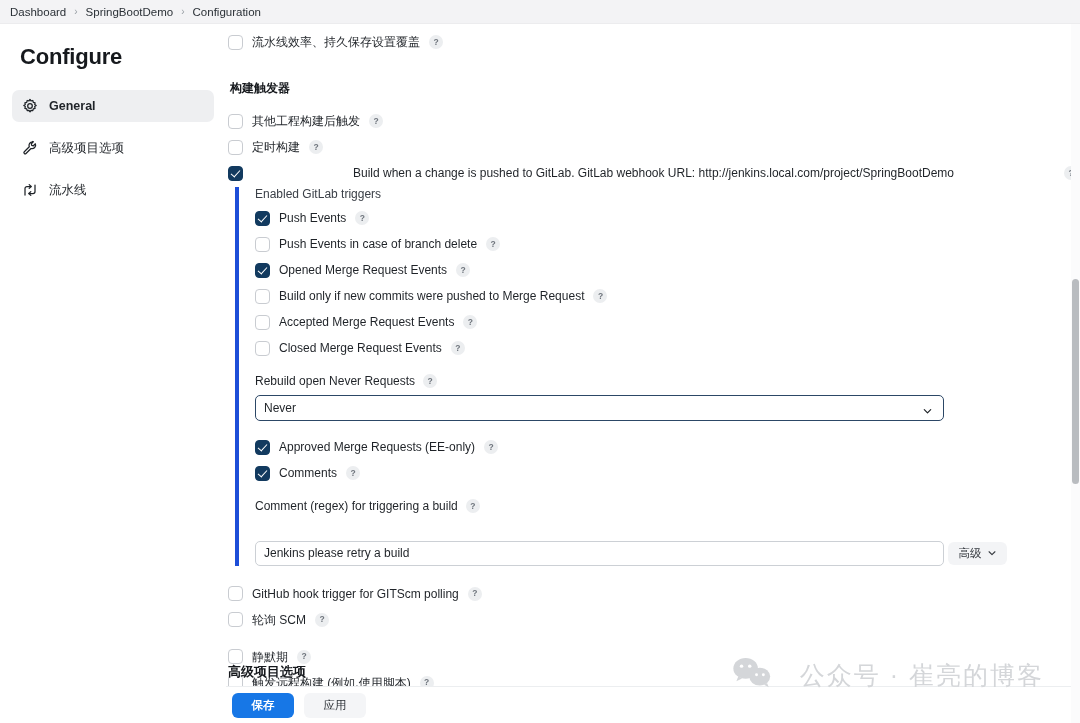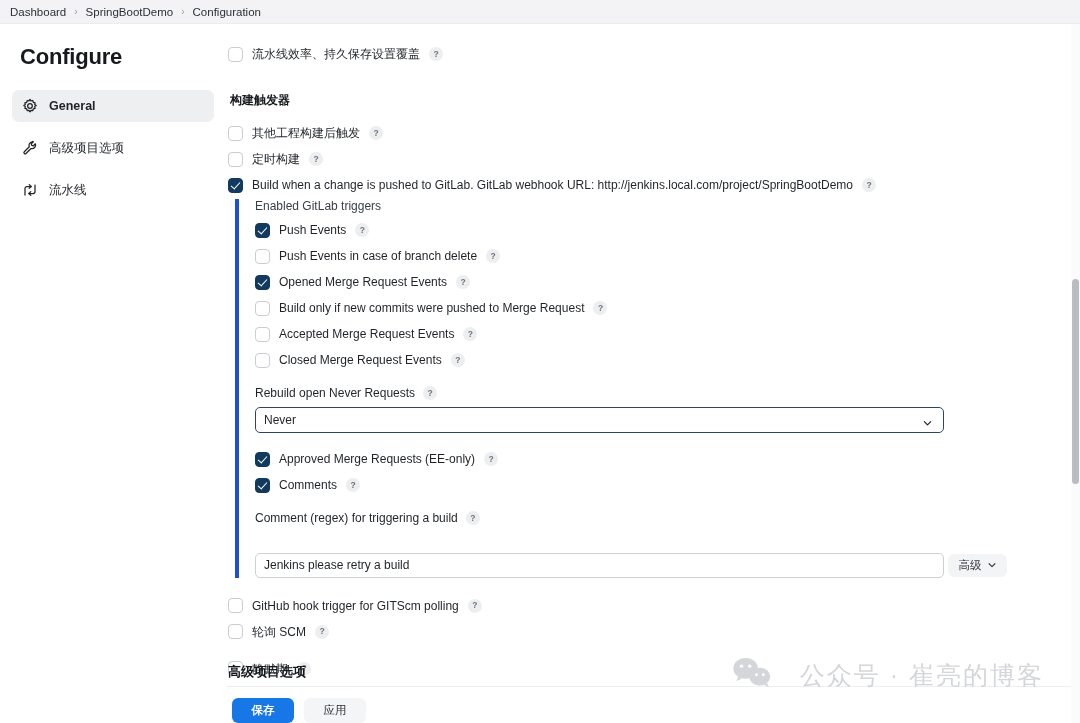--- a/index.html
+++ b/index.html
@@ -83,21 +83,21 @@
 
   .row {
     display: flex;
     align-items: center;
     gap: 9px;
     margin-bottom: 10px;
     font-size: 12px;
     color: #1f2328;
     line-height: 16px;
   }
-  .row.tight { margin-bottom: 6px; }
+  .row.tight { margin-bottom: 6px; justify-content: space-between; }
 
   
   .cb {
     width: 15px; height: 15px;
     flex: 0 0 15px;
     border: 1.4px solid #c9ccd1;
     border-radius: 4px;
     background: #fff;
     position: relative;
     cursor: pointer;
@@ -206,21 +206,21 @@
   }
 
   
   .footer {
     position: absolute;
     left: 226px; top: 686px;
     width: 854px; height: 37px;
     background: #ffffff;
     border-top: 1px solid #eceef0;
     display: flex;
-    align-items: flex-end;
+    align-items: center;
     gap: 10px;
     padding-left: 6px;
   }
   .btn-save {
     height: 25px;
     min-width: 62px;
     padding: 0 16px;
     border: none;
     border-radius: 6px;
     background: #1777e6;
@@ -274,21 +274,21 @@
   }
   .scroll-thumb {
     position: absolute;
     right: 1px; top: 255px;
     width: 7px; height: 205px;
     background: #b9bcc0;
     border-radius: 4px;
   }
   .content-scroll {
     position: absolute;
-    top: 16px; left: 2px;
+    top: 4px; left: 2px;
     width: 850px;
     padding-top: 0;
   }
 </style>
 </head>
 <body>
 
 <div class="breadcrumb-bar">
   <a class="crumb" href="#">Dashboard</a>
   <span class="crumb-sep">›</span>

